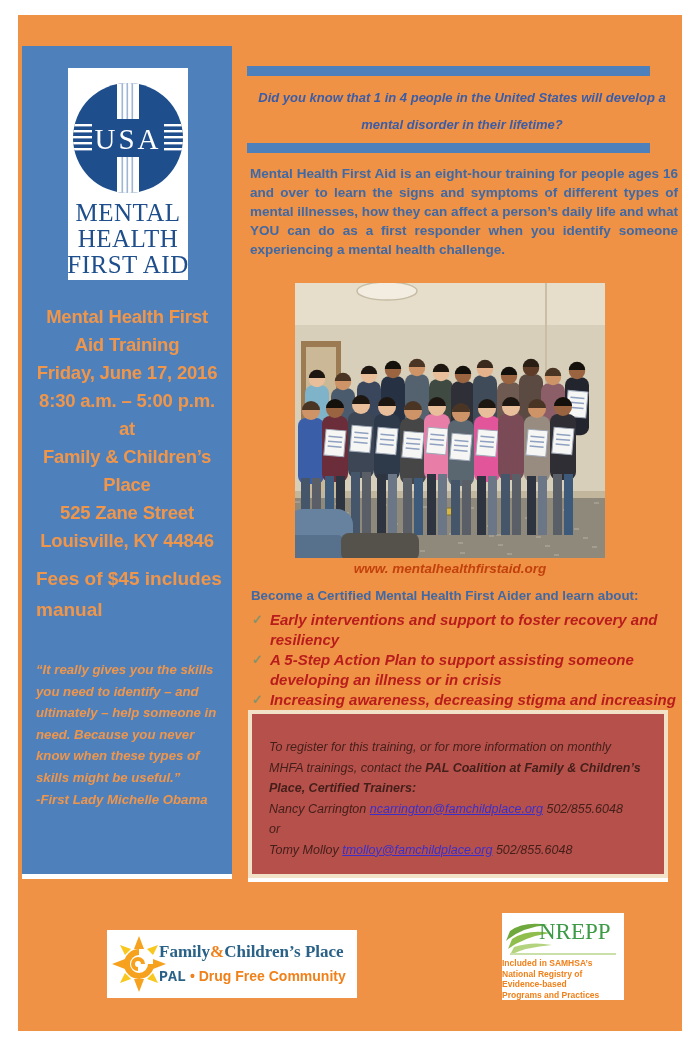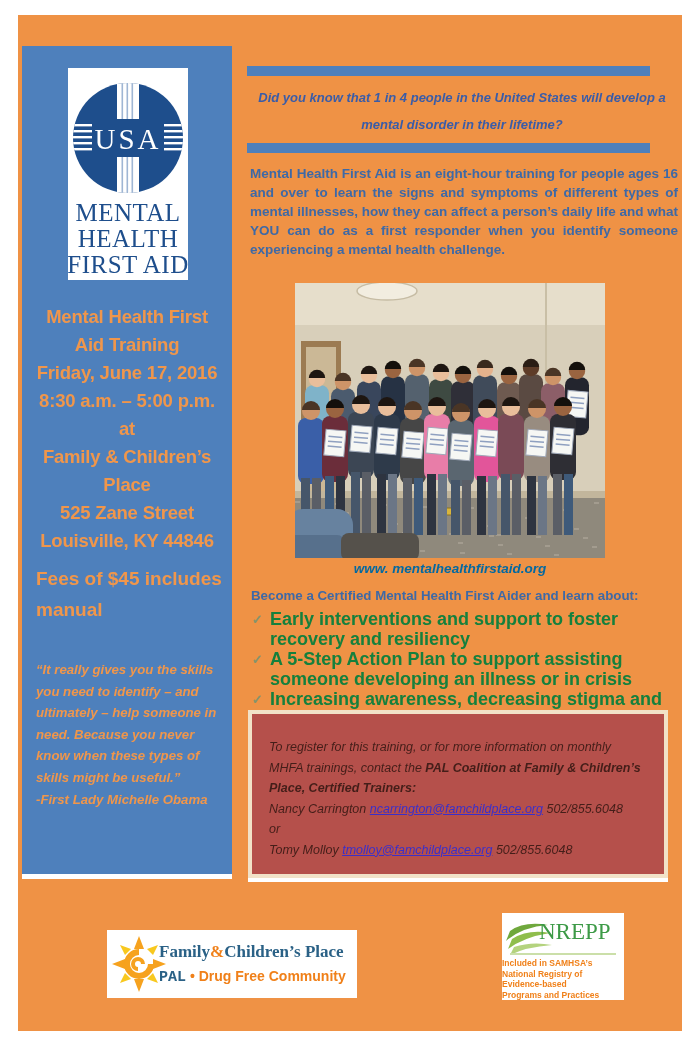--- a/index.html
+++ b/index.html
@@ -24,28 +24,28 @@
 
   
   .bar{height:10px;width:403px;left:247px;background:#4E80BC;}
   .bar-top{top:66px;}
   .bar-mid{top:143px;}
   .tagline{left:252px;top:84px;width:420px;text-align:center;color:#3A5CA8;
            font-style:italic;font-weight:bold;font-size:13px;line-height:27px;}
   .intro{left:250px;top:164px;width:428px;text-align:justify;color:#3E69A6;
          font-weight:bold;font-size:13.5px;line-height:19px;}
   .photo{left:295px;top:283px;width:310px;height:275px;}
-  .caption{left:295px;top:561px;width:310px;text-align:center;color:#0369a1;
+  .caption{left:295px;top:561px;width:310px;text-align:center;color:#c2410c;
            font-style:italic;font-weight:bold;font-size:13.5px;}
   .become{left:251px;top:588px;color:#3E69A6;font-weight:bold;font-size:13.3px;
           white-space:nowrap;}
   .bullets{left:252px;top:610px;width:424px;list-style:none;margin:0;padding:0;}
   .bullets li{display:flex;gap:7px;margin:0 0 1px 0;}
   .check{color:#84936B;font-weight:bold;font-size:13px;line-height:19.5px;flex:0 0 auto;}
-  .btext{color:#15803d;font-weight:bold;font-size:18px;line-height:19.5px;}
+  .btext{color:#b91c1c;font-style:italic;font-weight:bold;font-size:15px;line-height:19.5px;}
 
   
   .register{left:248px;top:710px;width:420px;height:168px;background:#B5504B;
             border:4px solid #F2E2C8;box-sizing:border-box;box-shadow:0 4px 0 #ffffff;
             padding:23px 16px 0 17px;color:#441E19;font-style:italic;
             font-size:12.5px;line-height:20.5px;}
   .reg-bold{font-weight:bold;}
   .reg-link{color:#3B2FC9;text-decoration:underline;}
   .reg-or{margin:0;}
 

